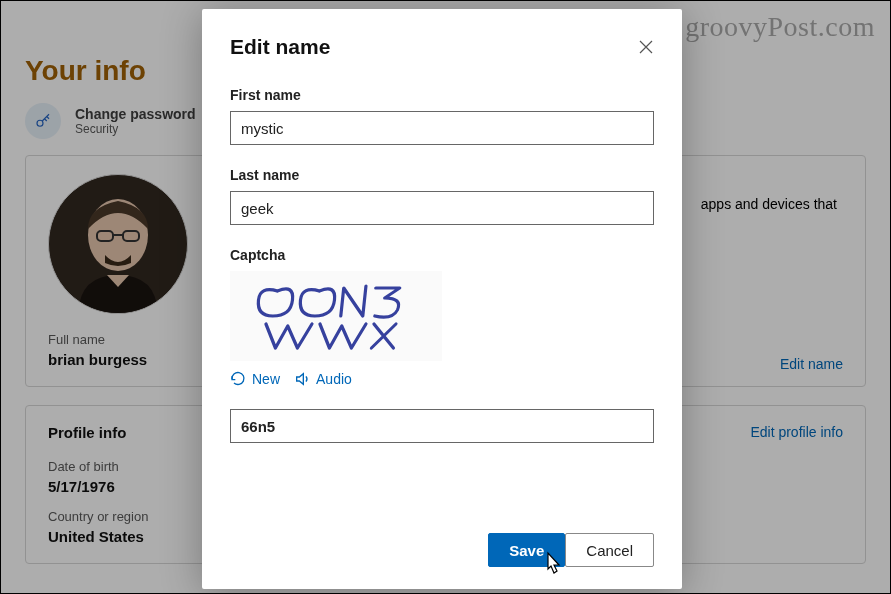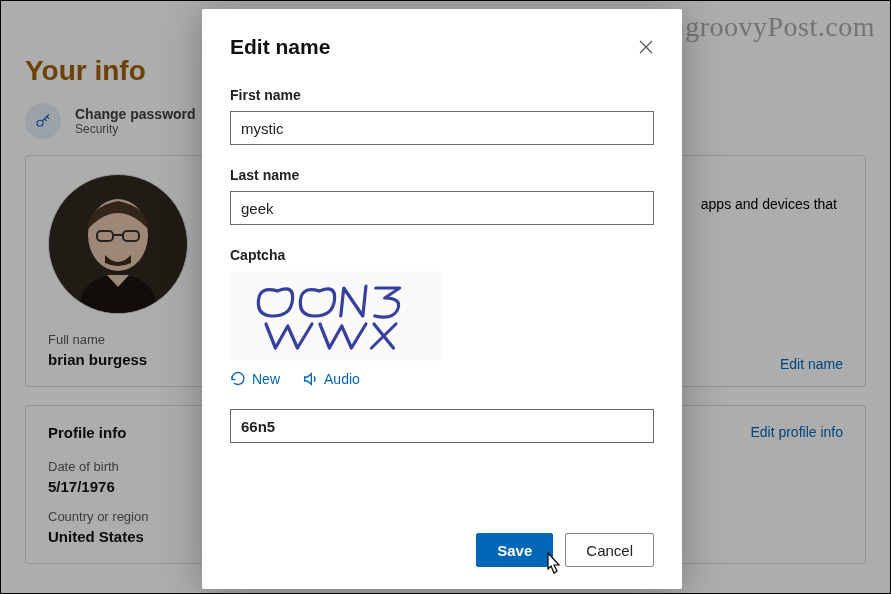--- a/index.html
+++ b/index.html
@@ -30,25 +30,25 @@
   .scrim { position: absolute; inset: 0; background: rgba(0,0,0,0.32); }
 
   
   .dialog { position: absolute; left: 201px; top: 8px; width: 480px; height: 580px; background: #fff; border-radius: 2px; box-shadow: 0 4px 40px rgba(0,0,0,0.3); padding: 26px 28px 20px; }
   .dlg-title { font-size: 21px; font-weight: 600; color: #111; margin-bottom: 28px; }
   .close-btn { position: absolute; top: 28px; right: 26px; width: 20px; height: 20px; cursor: pointer; color: #555; display: flex; align-items: center; justify-content: center; }
   .field-label { font-size: 14px; font-weight: 600; color: #222; margin-bottom: 8px; }
   .text-input { width: 424px; height: 34px; border: 1px solid #666; padding: 0 10px; font-size: 15px; color: #222; font-family: inherit; margin-bottom: 22px; background: #fff; }
 
   .captcha-box { width: 212px; height: 90px; background: #fafafa; display: flex; align-items: center; justify-content: center; color: #36419e; margin-bottom: 10px; }
-  .captcha-links { display: flex; gap: 22px; align-items: center; margin-bottom: 22px; }
+  .captcha-links { display: flex; gap: 14px; align-items: center; margin-bottom: 22px; }
   .captcha-links .cl { display: flex; align-items: center; gap: 6px; color: #0067b8; font-size: 14px; cursor: pointer; }
   .captcha-links svg { flex: none; }
 
-  .btn-row { position: absolute; bottom: 22px; right: 28px; display: flex; gap: 12px; align-items: center; }
+  .btn-row { position: absolute; bottom: 22px; right: 28px; display: flex; align-items: center; }
   .btn { height: 34px; padding: 0 20px; font-size: 15px; border-radius: 2px; cursor: pointer; font-family: inherit; }
   .btn.primary { background: #0067b8; color: #fff; border: 1px solid #0067b8; font-weight: 600; }
   .btn.secondary { background: #fff; color: #222; border: 1px solid #888; }
   .cursor { position: absolute; bottom: 16px; left: 541px; pointer-events: none; }
 </style>
 </head>
 <body>
 
 <div class="bg">
   <div class="watermark">groovyPost.com</div>

